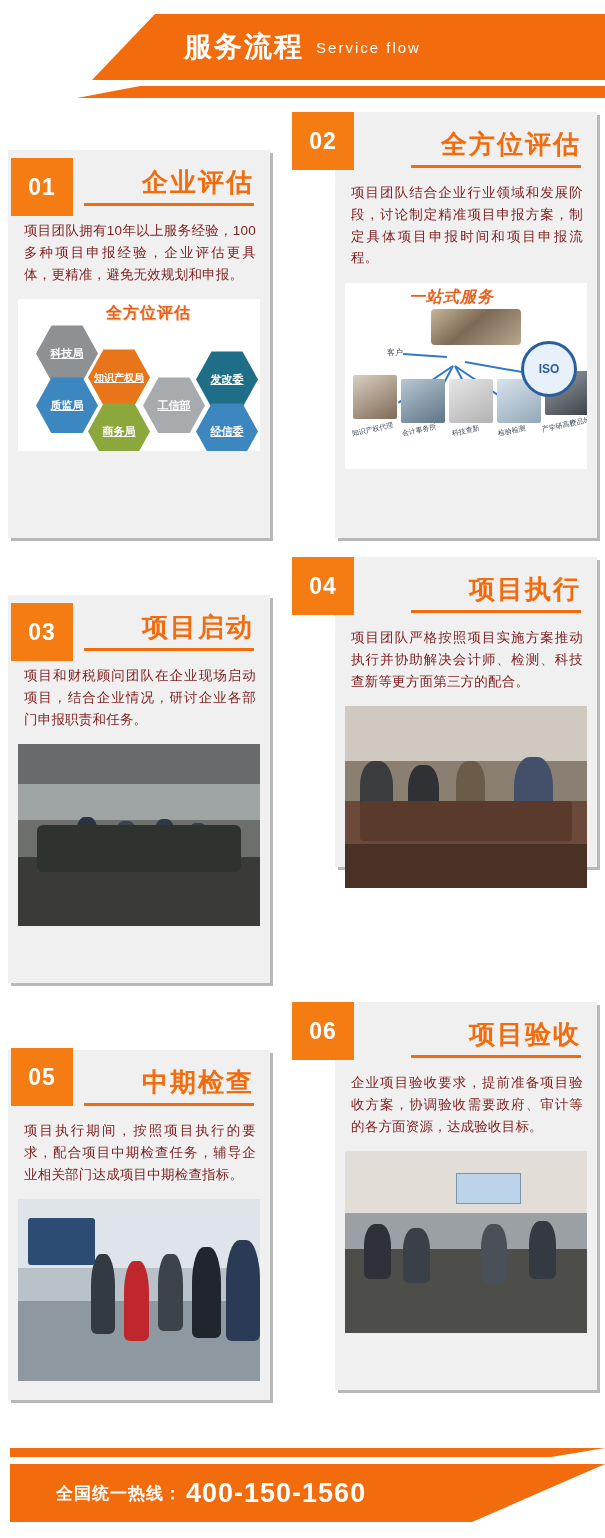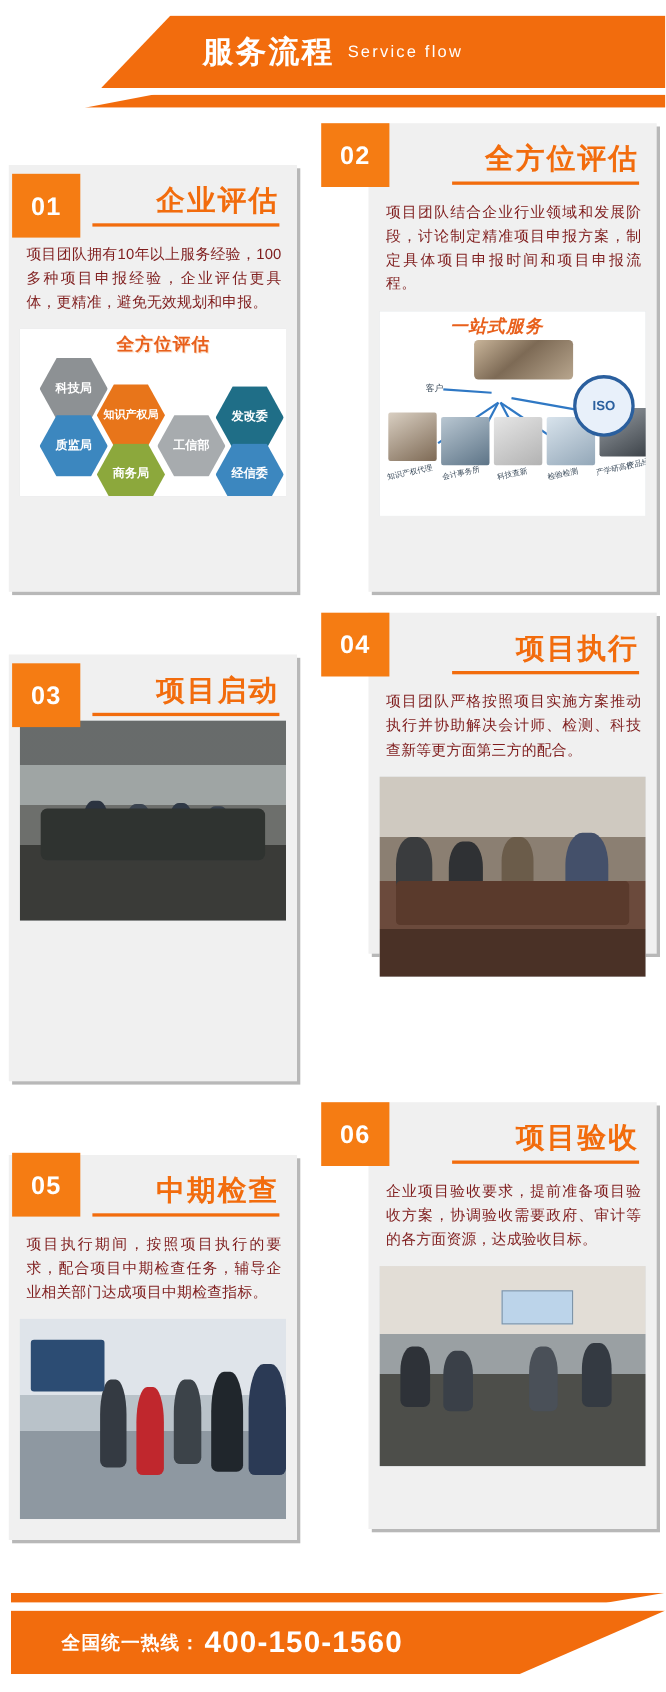--- a/index.html
+++ b/index.html
@@ -77,21 +77,21 @@
   
   .hexwrap{height:152px;background:#ffffff;position:relative;}
   .hex-title{
     position:absolute;left:88px;top:4px;font-size:16px;font-weight:bold;
     color:#E8601C;letter-spacing:1px;text-shadow:1px 1px 0 #fbe0cb;
   }
   .hex{
     position:absolute;width:62px;height:56px;
     clip-path:polygon(25% 0,75% 0,100% 50%,75% 100%,25% 100%,0 50%);
     display:flex;align-items:center;justify-content:center;
-    color:#fff;font-size:11px;font-weight:bold;text-align:center;line-height:1.15;
+    color:#fff;font-size:11px;font-weight:bold;text-align:center;line-height:1.15;text-decoration:underline;
   }
   .hex.sm{font-size:10px;}
   .hx1{left:18px;top:26px;background:#8D9194;}
   .hx2{left:70px;top:50px;background:#E8751A;}
   .hx3{left:18px;top:78px;background:#3C87BF;}
   .hx4{left:70px;top:104px;background:#8CA83C;}
   .hx5{left:125px;top:78px;background:#A7ABAE;}
   .hx6{left:178px;top:52px;background:#1F6E87;}
   .hx7{left:178px;top:104px;background:#3C87BF;}
 
@@ -235,20 +235,21 @@
 
       <div class="svc-seal">ISO</div>
     </div>
   </div>
 </div>
 <div class="badge right b02">02</div>
 
 <div class="card left c03">
   <div class="card-title">项目启动</div>
   <div class="title-rule"></div>
+  <div class="card-body">项目和财税顾问团队在企业现场启动项目，结合企业情况，研讨企业各部门申报职责和任务。</div>
   <div class="media">
     <div class="photo ph-meeting">
       <div class="figpeople" style="left:24%;top:40%;width:9%;height:22%;background:#2b3340;"></div>
       <div class="figpeople" style="left:40%;top:42%;width:9%;height:20%;background:#3b4450;"></div>
       <div class="figpeople" style="left:56%;top:41%;width:9%;height:21%;background:#2f3946;"></div>
       <div class="figpeople" style="left:70%;top:43%;width:9%;height:20%;background:#39424f;"></div>
     </div>
   </div>
 </div>
 <div class="badge left b03">03</div>

